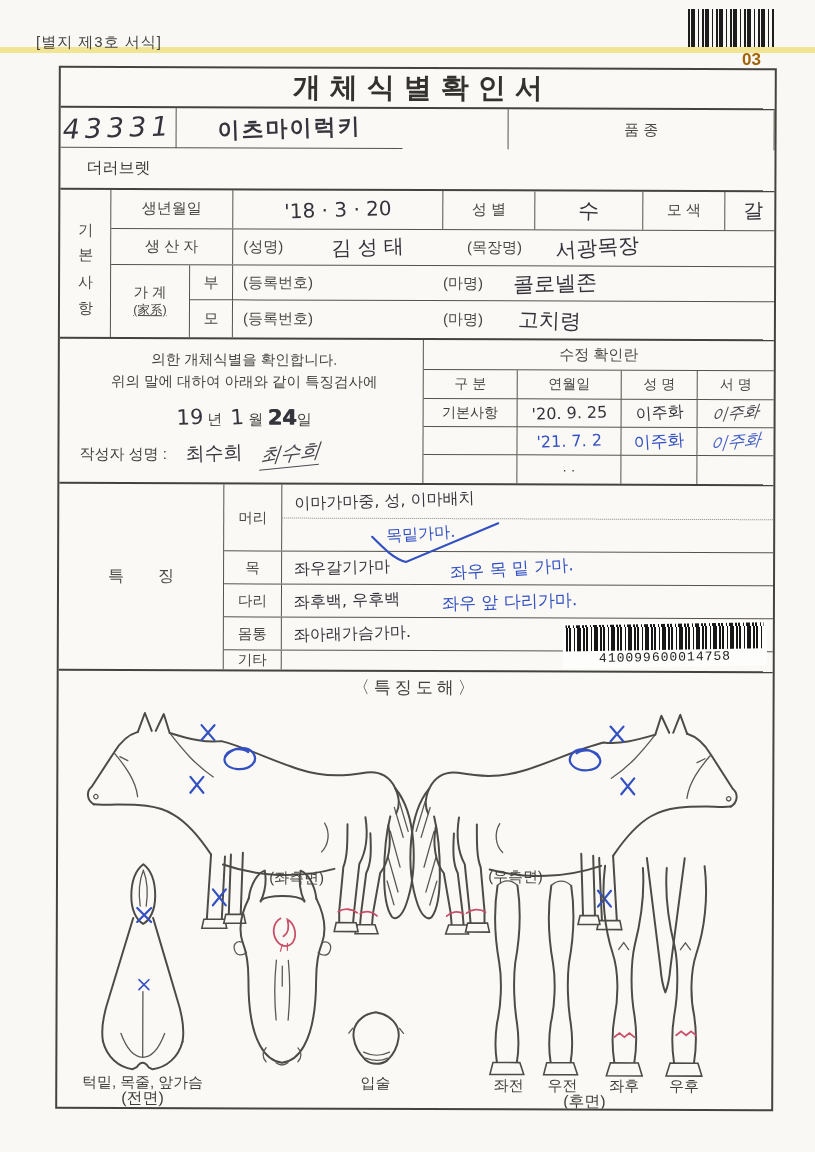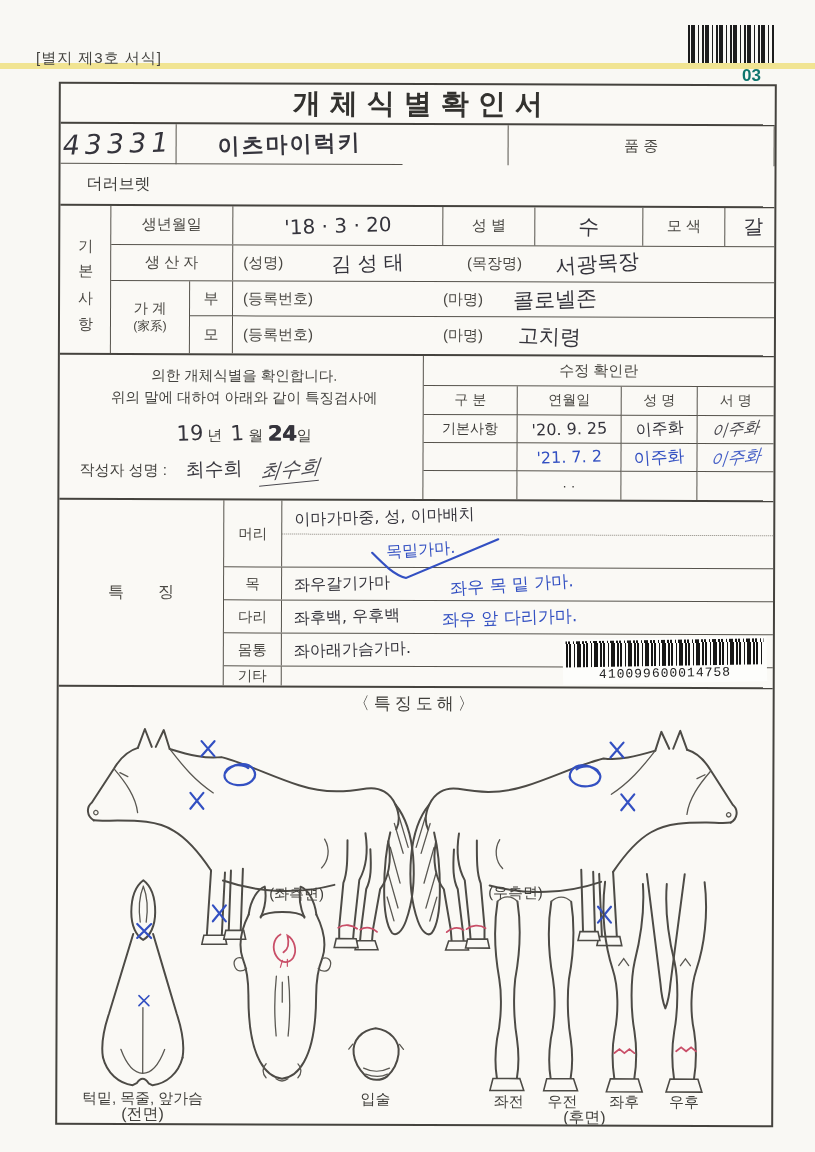--- a/index.html
+++ b/index.html
@@ -2,27 +2,27 @@
 <html><head>
 <meta charset="utf-8">
 <style>
   html,body{margin:0;padding:0;}
   body{
     width:815px;height:1152px;position:relative;overflow:hidden;
     background:#f9f8f4;
     font-family:"Liberation Sans","DejaVu Sans",sans-serif;
     color:#3e3d3a;
   }
-  .sheet{position:absolute;inset:0;margin-top:16px;}
+  .sheet{position:absolute;inset:0;}
   
   .hl-line{position:absolute;left:0;top:47px;width:815px;height:6px;background:#eedd72;opacity:.75;}
   .corner-label{position:absolute;left:36px;top:33px;font-size:15px;letter-spacing:1px;color:#454440;}
   .barcode-top{position:absolute;left:688px;top:9px;width:86px;height:38px;
     background:repeating-linear-gradient(90deg,#1c1c1c 0 2px,#f9f8f4 2px 3px,#1c1c1c 3px 7px,#f9f8f4 7px 10px,#1c1c1c 10px 11px,#f9f8f4 11px 14px);}
-  .page-num{position:absolute;left:742px;top:50px;font-size:17px;font-weight:bold;color:#0f766e;}
+  .page-num{position:absolute;left:742px;top:50px;font-size:17px;font-weight:bold;color:#a16207;}
 
   .form{position:absolute;left:57px;top:67px;width:714px;height:1039px;
     border:2px solid #45433e;background:#faf9f5;transform:rotate(.2deg);
     display:flex;flex-direction:column;}
   .bb{border-bottom:1.6px solid #56534c;}
   .br{border-right:1.6px solid #56534c;}
   .cell{display:flex;align-items:center;justify-content:center;box-sizing:border-box;}
   .lbl{font-size:15px;color:#4a4843;}
 
   .title-row{height:41px;display:flex;align-items:center;justify-content:center;
@@ -141,21 +141,21 @@
           <div class="cell" style="flex:1;justify-content:flex-start;padding-left:10px;gap:8px;">
             <span class="lbl">(성명)</span>
             <span class="hand rot-1" style="font-size:20px;margin-left:40px;">김  성  태</span>
             <span class="lbl" style="margin-left:55px;">(목장명)</span>
             <span class="hand rot-2" style="font-size:21px;margin-left:25px;">서광목장</span>
           </div>
         </div>
         <div class="lineage">
           <div class="cell br" style="grid-row:1/3;flex-direction:column;font-size:14.5px;color:#4a4843;">
             <span>가 계</span>
-            <span style="font-size:12.5px;">(家系)</span>
+            <span style="font-size:12.5px;text-decoration:underline;">(家系)</span>
           </div>
           <div class="cell lbl br bb">부</div>
           <div class="cell bb" style="justify-content:flex-start;padding-left:10px;">
             <span class="lbl">(등록번호)</span>
             <span class="lbl" style="margin-left:130px;">(마명)</span>
             <span class="hand rot-1" style="font-size:21px;margin-left:30px;">콜로넬존</span>
           </div>
           <div class="cell lbl br">모</div>
           <div class="cell" style="justify-content:flex-start;padding-left:10px;">
             <span class="lbl">(등록번호)</span>

